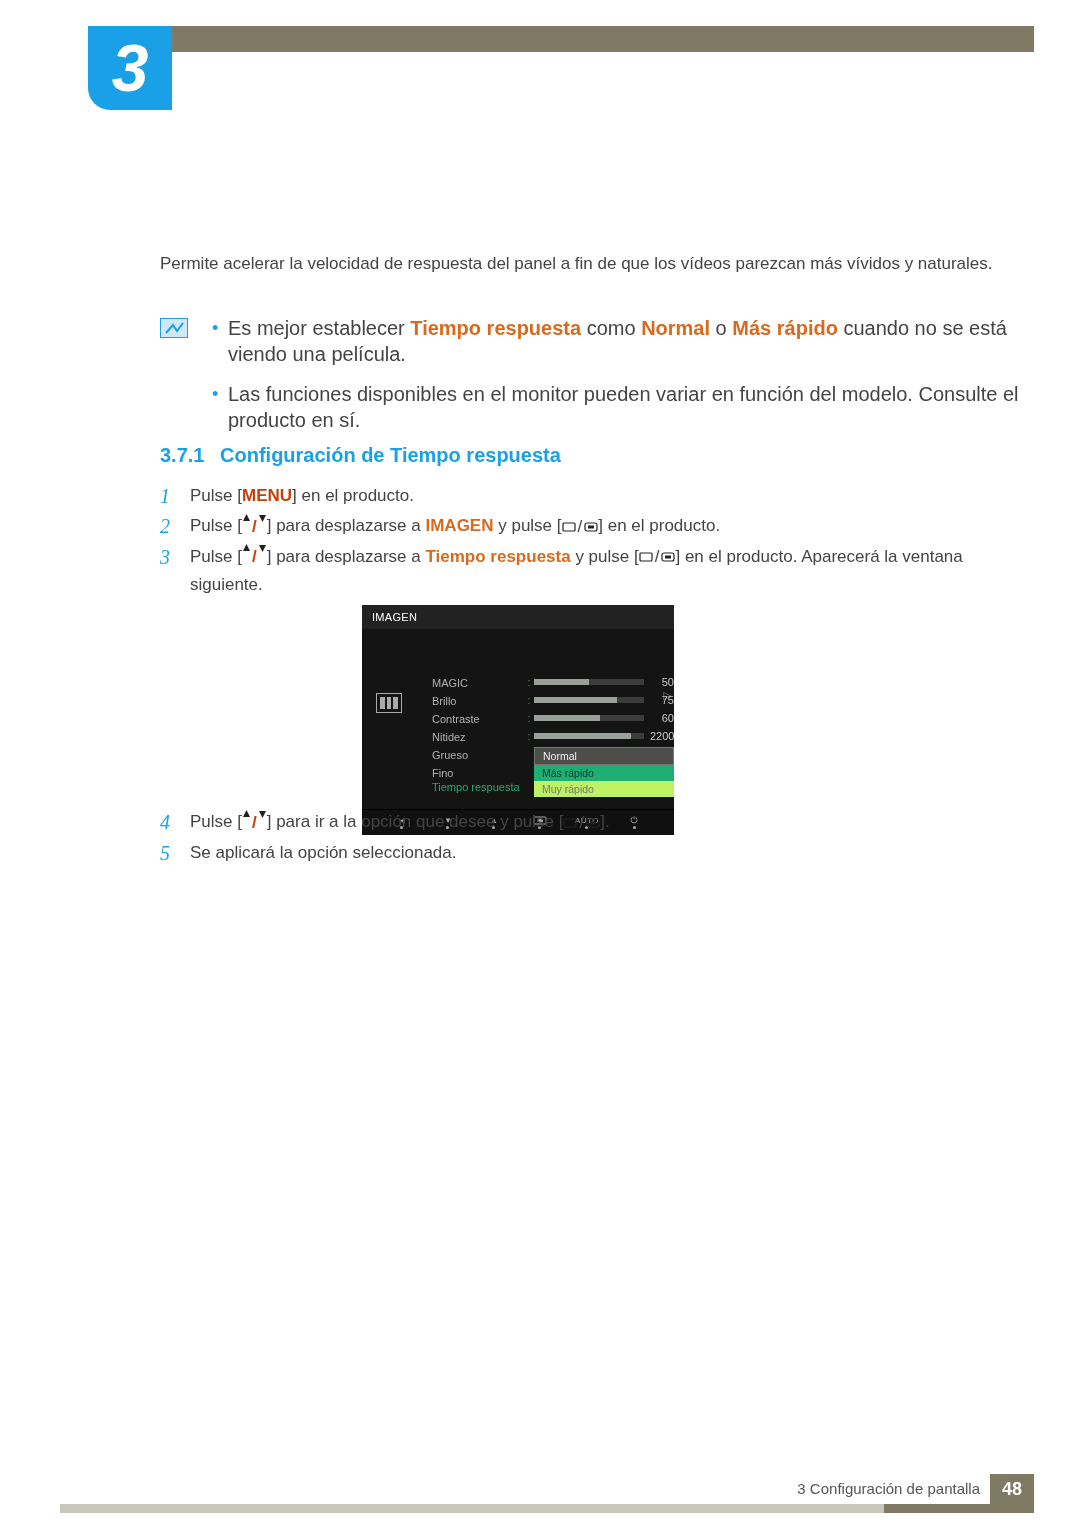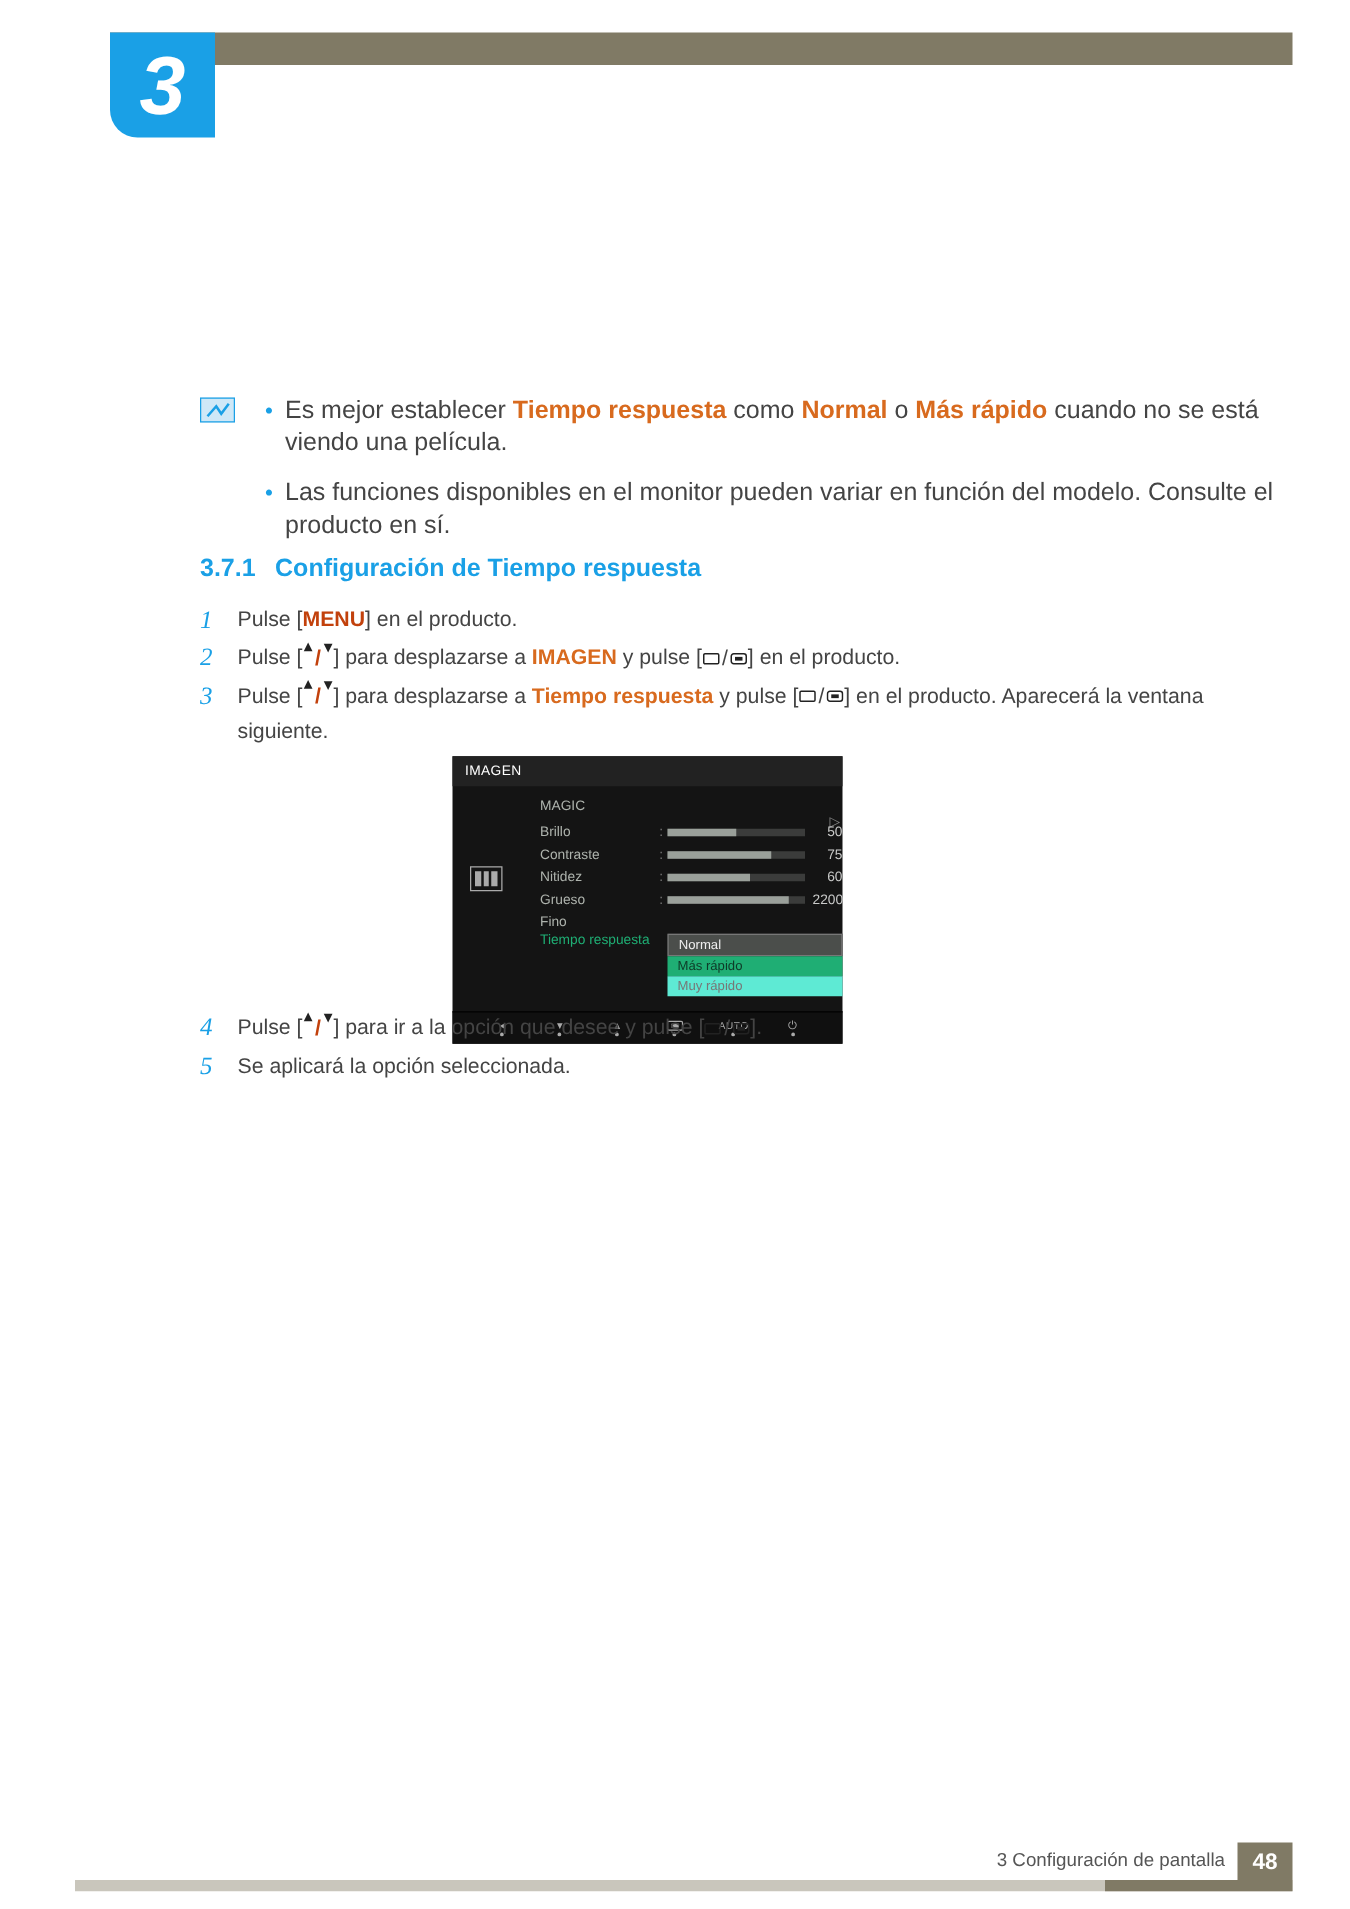--- a/index.html
+++ b/index.html
@@ -45,33 +45,33 @@
   .btnpair { display: inline-flex; vertical-align: middle; align-items: center; gap: 2px; }
 
   
   .osd { position: absolute; left: 362px; top: 605px; width: 312px; background: #141414; color: #c9cac9; font-size: 11px; font-family: Arial, sans-serif; }
   .osd-title { background: #222; padding: 6px 10px; color: #fff; font-size: 11px; letter-spacing: .3px; }
   .osd-body { position: relative; padding: 10px 18px 8px 70px; }
   .osd-sideicon { position: absolute; left: 14px; top: 64px; width: 26px; height: 20px; border: 1px solid #aaa; }
   .osd-sideicon .bars { display:flex; gap:2px; padding:3px; height:100%; }
   .osd-sideicon .bars span { flex:1; background:#aaa; }
   .osd-row { display: grid; grid-template-columns: 92px 10px 110px 30px; align-items: center; height: 18px; }
-  .osd-row .lbl { color: #aeb3ad; }
+  .osd-row .lbl { color: #aeb3ad; margin-top: 38px; }
   .osd-row .colon { color:#777; text-align:center; }
   .osd-row .bar { height: 6px; background: #3b3c3b; position: relative; }
   .osd-row .bar .fill { position:absolute; left:0; top:0; bottom:0; background:#9aa09a; }
   .osd-row .val { text-align: right; color:#c9cac9; padding-left:6px; }
   .osd-row.magic .lbl { color:#aeb3ad; }
   .osd-row.magic .play { grid-column: 3 / span 2; text-align:right; color:#888; padding-right:2px; }
   .osd-timeresp .lbl { color: #1fae74; }
   .osd-options { margin-left: 102px; width: 140px; }
   .osd-opt { padding: 2px 8px; font-size: 10.5px; }
   .osd-opt.normal { background: #4b4e4b; color: #eee; border:1px solid #777; }
   .osd-opt.selected { background: #1fae74; color: #0e3a27; }
-  .osd-opt.dim { background: #5eead4; color: #777; }
+  .osd-opt.dim { background: #bef264; color: #777; }
   .osd-nav { display:flex; justify-content:center; gap:24px; padding:6px 8px; background:#101010; border-top:1px solid #000; font-size:10px; color:#aaa; align-items:center; }
   .osd-nav .navi { display:flex; flex-direction:column; align-items:center; gap:1px; min-width:22px; }
   .osd-nav .sym { font-size:9px; line-height:9px; }
   .osd-nav .dot { width:3px; height:3px; background:#aaa; border-radius:50%; }
   .osd-nav .auto { font-size:8px; letter-spacing:.5px; }
 
   
   .steps2 { position: absolute; left: 160px; right: 60px; top: 808px; }
 
   
@@ -83,20 +83,21 @@
 </style>
 </head>
 <body>
 
 <div class="page">
 
   <div class="top-strip"></div>
   <div class="chapter-badge">3</div>
 
 
+  <div class="intro">Permite acelerar la velocidad de respuesta del panel a fin de que los vídeos parezcan más vívidos y naturales.</div>
 
   <div class="note-block">
     <div class="note-icon">
       <svg width="28" height="20" viewBox="0 0 28 20">
           <path d="M5 14 L12 6 L16 12 L22 4" stroke="#1aa0e6" stroke-width="2" fill="none"></path>
         </svg>
     </div>
     <div class="note-list">
       <div class="note-item">
         <span>Es mejor establecer </span><span class="bold-orange">Tiempo respuesta</span><span> como </span><span class="bold-orange">Normal</span><span> o </span><span class="bold-orange">Más rápido</span><span> cuando no se está viendo una película.</span>

